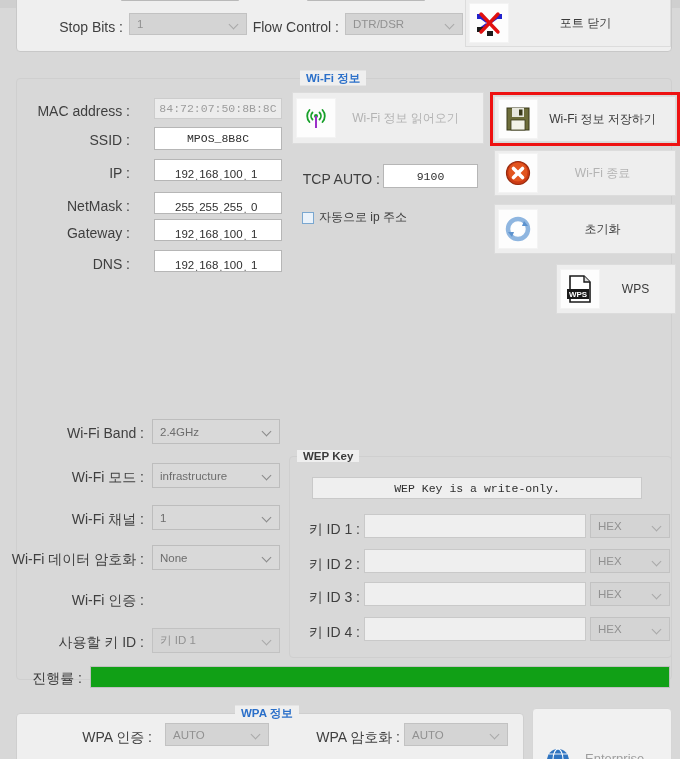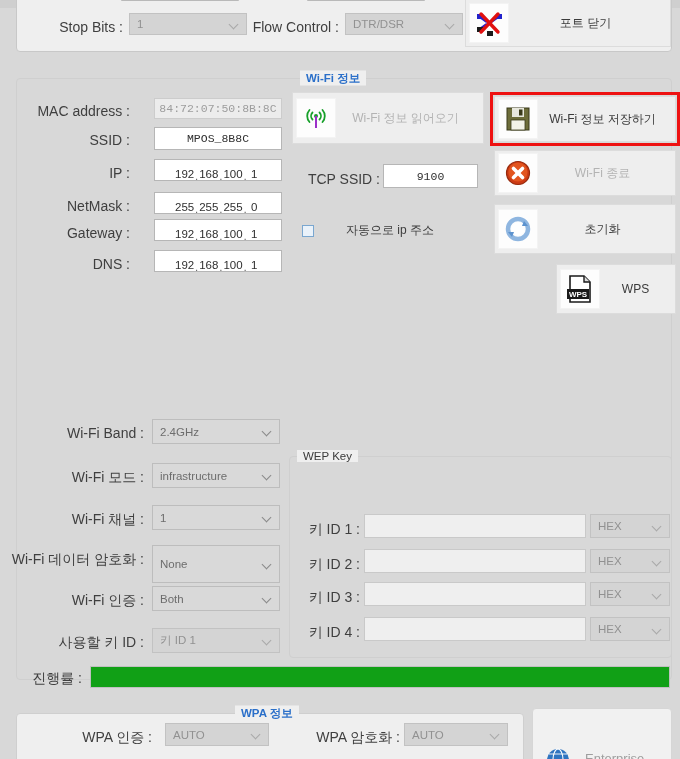--- a/index.html
+++ b/index.html
@@ -19,21 +19,21 @@
   }
   .groupbox{
     position:absolute;border:1px solid #cfcfcf;border-radius:4px;
     background:transparent;
   }
   .group-title{
     position:absolute;background:#efefef;padding:0 6px;
     font-size:11.5px;font-weight:bold;color:#2a6fc9;
     transform:translateY(-50%);white-space:nowrap;
   }
-  .group-title.black{color:#3a3a3a;font-weight:normal;}
+  .group-title.black{color:#3a3a3a;font-weight:bold;}
 
   .lbl{position:absolute;white-space:nowrap;font-size:14px;color:#3f3f3f;
        text-align:right;}
 
   .tbox{
     position:absolute;background:#ffffff;border:1px solid #b6b6b6;
     box-sizing:border-box;font-size:11.5px;color:#2f2f2f;
     display:flex;align-items:center;justify-content:center;font-family:Liberation Mono, monospace;
   }
   .tbox.ro{background:#ececec;border-color:#cccccc;color:#9d9d9d;}
@@ -213,26 +213,26 @@
           <path d="M11.5 9.5 A5 5 0 0 0 11.5 16.5"></path>
           <path d="M18.5 9.5 A5 5 0 0 1 18.5 16.5"></path>
         </g>
         <circle cx="15" cy="13" r="2" fill="#17a02a"></circle>
         <rect x="14" y="13" width="2" height="12" fill="#9b30c8"></rect>
       </svg>
     </span>
     <span class="cap dim">Wi-Fi 정보 읽어오기</span>
   </div>
 
-  <span class="lbl" style="left:300px;top:171px;width:80px;">TCP SSID :</span>
+  <span class="lbl" style="left:300px;top:171px;width:80px;">TCP AUTO :</span>
   <div class="tbox" style="left:383px;top:164px;width:95px;height:24px;">
     <span>9100</span>
   </div>
 
-  <div class="chk" style="left:302px;top:222px;gap:27px;">
+  <div class="chk" style="left:302px;top:209px;">
     <span class="box"></span>
     <span class="txt">자동으로 ip 주소</span>
   </div>
 
   <div class="btn flat" style="left:494px;top:96px;width:182px;height:46px;background:#eeeeee;">
     <span class="ico">
       <svg width="28" height="28" viewBox="0 0 28 28">
         <rect x="3" y="3" width="22" height="22" fill="#6d6d3a" stroke="#3a3a1a" stroke-width="1"></rect>
         <rect x="8" y="3" width="12" height="9" fill="#e8e8dd"></rect>
         <rect x="15" y="4.5" width="3.5" height="6" fill="#3a3a1a"></rect>
@@ -293,40 +293,39 @@
     <span class="arrow"></span>
   </div>
 
   <span class="lbl" style="left:14px;top:511px;width:130px;">Wi-Fi 채널 :</span>
   <div class="combo grey" style="left:152px;top:505px;width:128px;height:25px;">
     <span>1</span>
     <span class="arrow"></span>
   </div>
 
   <span class="lbl" style="left:4px;top:551px;width:140px;">Wi-Fi 데이터 암호화 :</span>
-  <div class="combo grey" style="left:152px;top:545px;width:128px;height:38px;">
+  <div class="combo grey" style="left:152px;top:545px;width:128px;height:25px;">
     <span>None</span>
     <span class="arrow"></span>
   </div>
 
   <span class="lbl" style="left:14px;top:592px;width:130px;">Wi-Fi 인증 :</span>
-  <div class="combo grey" style="left:152px;top:586px;width:128px;height:25px;">
-    <span>Both</span>
-    <span class="arrow"></span>
-  </div>
 
   <span class="lbl" style="left:14px;top:634px;width:130px;">사용할 키 ID :</span>
   <div class="combo dis" style="left:152px;top:628px;width:128px;height:25px;">
     <span>키 ID 1</span>
     <span class="arrow"></span>
   </div>
 
   <div class="groupbox" style="left:289px;top:456px;width:381px;height:200px;"></div>
   <span class="group-title black" style="left:297px;top:456px;background:#efefef;">WEP Key</span>
 
+  <div class="tbox blank" style="left:312px;top:477px;width:330px;height:22px;">
+    <span>WEP Key is a write-only.</span>
+  </div>
 
   <span class="lbl" style="left:298px;top:521px;width:62px;">키 ID 1 :</span>
   <div class="tbox blank" style="left:364px;top:514px;width:222px;height:24px;">
     <span></span>
   </div>
   <div class="combo dis" style="left:590px;top:514px;width:80px;height:24px;">
     <span>HEX</span>
     <span class="arrow"></span>
   </div>
 

